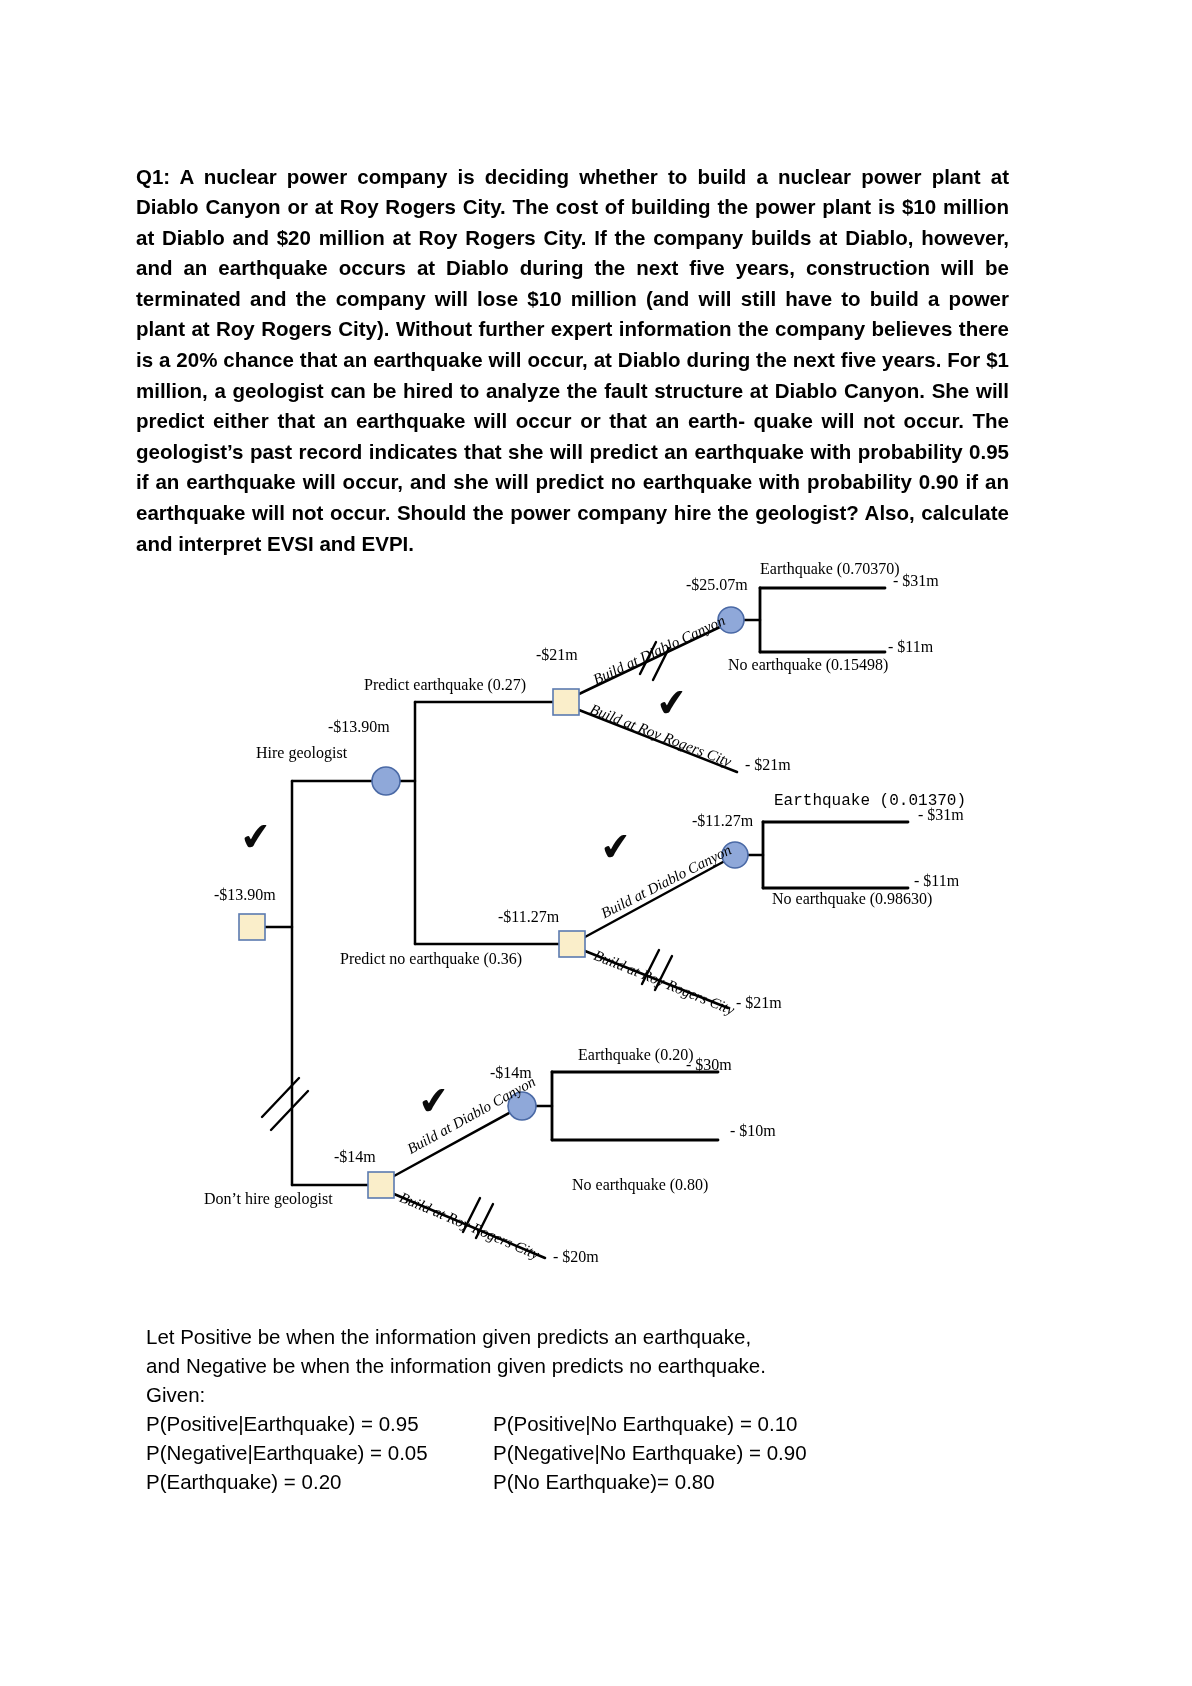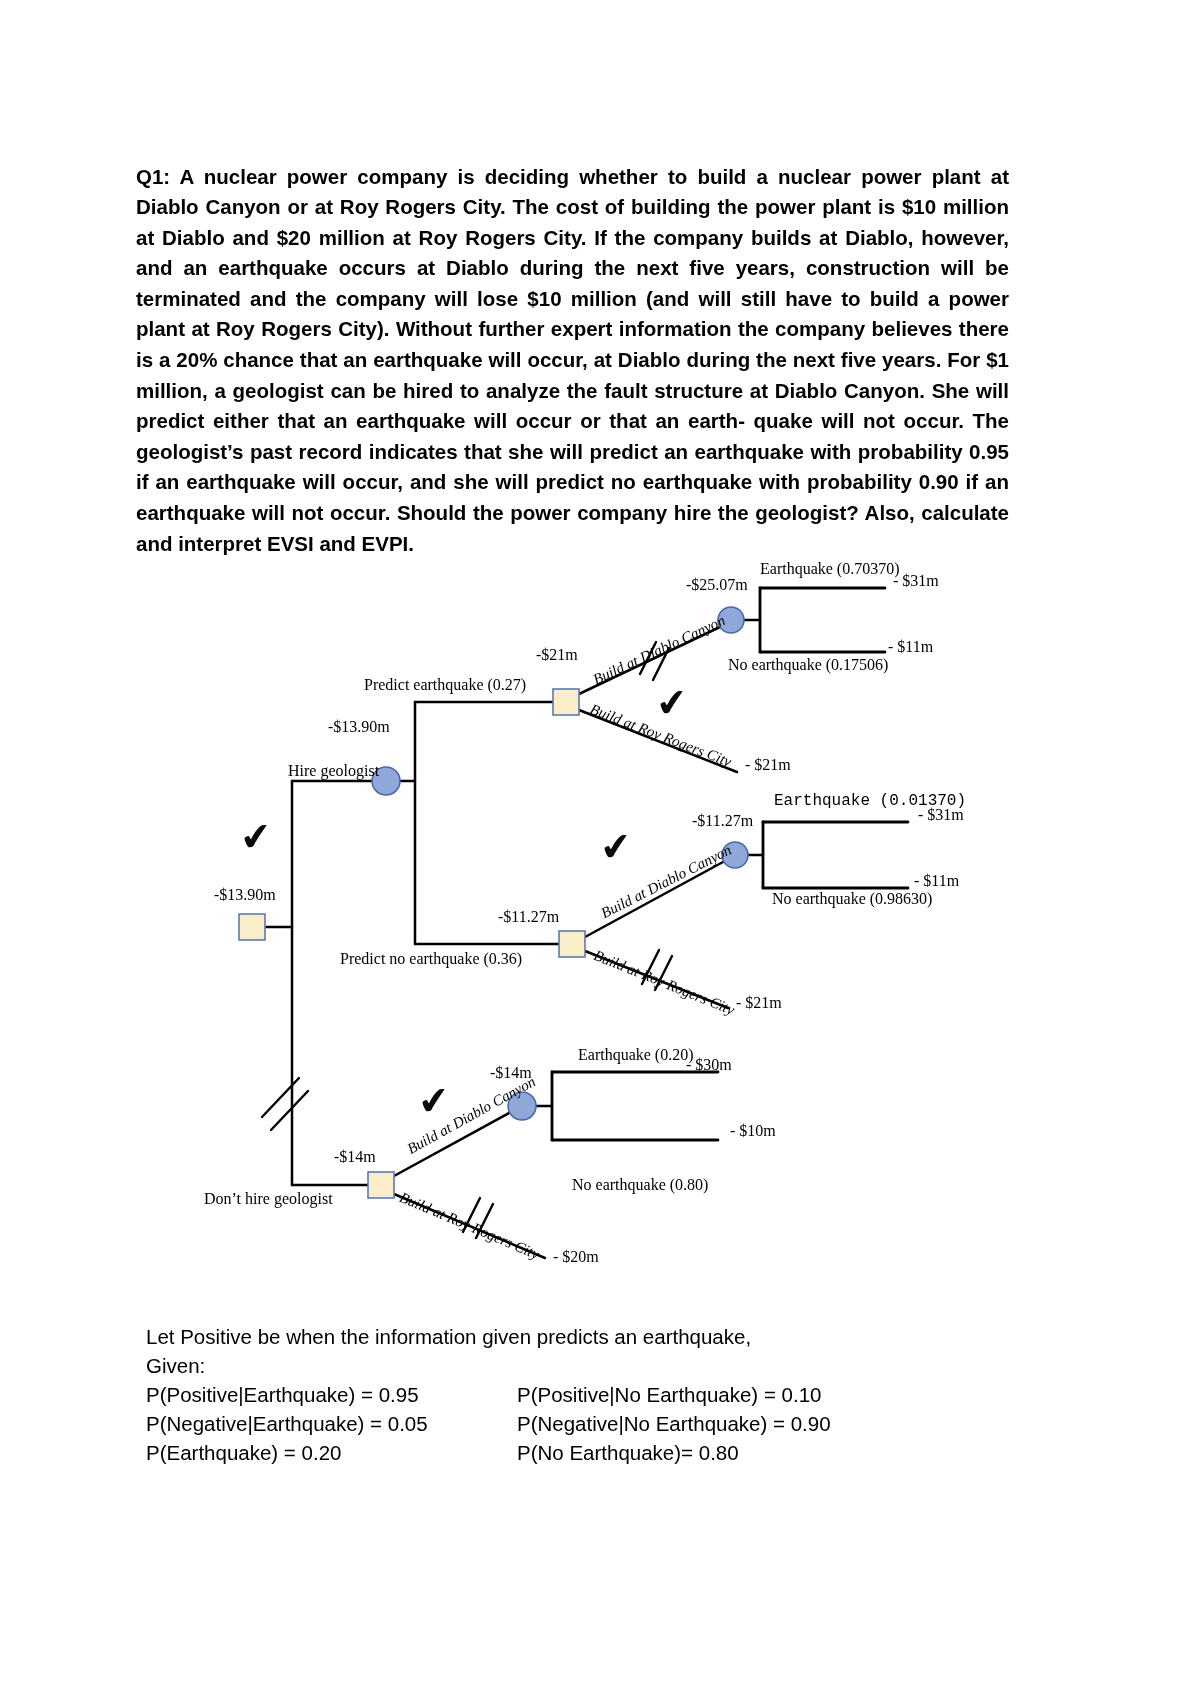--- a/index.html
+++ b/index.html
@@ -14,21 +14,21 @@
   svg.tree-svg line.prune{stroke-width:2.4;}
   svg.tree-svg rect{stroke:#5b7ab0;stroke-width:1.6;}
   svg.tree-svg circle{stroke:#4a69a5;stroke-width:1.6;}
   .tl{position:absolute;font-family:"Liberation Serif",serif;font-size:16px;
     white-space:nowrap;color:#000;line-height:18px;}
   .rot{font-style:italic;font-size:15px;transform-origin:0 0;}
   .check{position:absolute;font-family:"DejaVu Sans",sans-serif;font-size:38px;
     font-weight:700;color:#0a0a0a;line-height:38px;transform:rotate(-6deg);}
   .notes{position:absolute;left:146px;top:1322px;font-family:"Liberation Sans",sans-serif;
     font-size:20.5px;line-height:29px;color:#000;}
-  .notes .row{display:flex;gap:24px;}
+  .notes .row{display:flex;}
   .notes .c1{width:347px;}
 </style>
 </head>
 <body>
 
 <div class="page">
 
   <p class="question">Q1: A nuclear power company is deciding whether to build a nuclear power plant at Diablo Canyon or at Roy Rogers City. The cost of building the power plant is $10 million at Diablo and $20 million at Roy Rogers City. If the company builds at Diablo, however, and an earthquake occurs at Diablo during the next five years, construction will be terminated and the company will lose $10 million (and will still have to build a power plant at Roy Rogers City). Without further expert information the company believes there is a 20% chance that an earthquake will occur, at Diablo during the next five years. For $1 million, a geologist can be hired to analyze the fault structure at Diablo Canyon. She will predict either that an earthquake will occur or that an earth- quake will not occur. The geologist’s past record indicates that she will predict an earthquake with probability 0.95 if an earthquake will occur, and she will predict no earthquake with probability 0.90 if an earthquake will not occur. Should the power company hire the geologist? Also, calculate and interpret EVSI and EVPI.</p>
 
   <div>
@@ -95,53 +95,54 @@
 
     <div class="tl" style="left:214px;top:886px;">-$13.90m</div>
     <div class="tl" style="left:328px;top:718px;">-$13.90m</div>
     <div class="tl" style="left:536px;top:646px;">-$21m</div>
     <div class="tl" style="left:686px;top:576px;">-$25.07m</div>
     <div class="tl" style="left:498px;top:908px;">-$11.27m</div>
     <div class="tl" style="left:692px;top:812px;">-$11.27m</div>
     <div class="tl" style="left:334px;top:1148px;">-$14m</div>
     <div class="tl" style="left:490px;top:1064px;">-$14m</div>
 
-    <div class="tl" style="left:256px;top:762px;margin-left:32px;">Hire geologist</div>
+    <div class="tl" style="left:256px;top:744px;">Hire geologist</div>
     <div class="tl" style="left:204px;top:1190px;">Don’t hire geologist</div>
     <div class="tl" style="left:364px;top:676px;">Predict earthquake (0.27)</div>
     <div class="tl" style="left:340px;top:950px;">Predict no earthquake (0.36)</div>
 
     <div class="tl rot" style="left:590px;top:672px;transform:rotate(-25deg);">Build at Diablo Canyon</div>
     <div class="tl rot" style="left:594px;top:700px;transform:rotate(21deg);">Build at Roy Rogers City</div>
     <div class="tl rot" style="left:598px;top:906px;transform:rotate(-27deg);">Build at Diablo Canyon</div>
     <div class="tl rot" style="left:598px;top:946px;transform:rotate(22deg);">Build at Roy Rogers City</div>
     <div class="tl rot" style="left:404px;top:1142px;transform:rotate(-29deg);">Build at Diablo Canyon</div>
     <div class="tl rot" style="left:404px;top:1188px;transform:rotate(23deg);">Build at Roy Rogers City</div>
 
     <div class="tl" style="left:760px;top:560px;">Earthquake (0.70370)</div>
     <div class="tl" style="left:893px;top:572px;">- $31m</div>
-    <div class="tl" style="left:728px;top:656px;">No earthquake (0.17506)</div>
+    <div class="tl" style="left:728px;top:656px;">No earthquake (0.15498)</div>
     <div class="tl" style="left:888px;top:638px;">- $11m</div>
     <div class="tl" style="left:745px;top:756px;">- $21m</div>
 
     <div class="tl" style="left:774px;top:792px;font-family:Liberation Mono, monospace;">Earthquake (0.01370)</div>
     <div class="tl" style="left:918px;top:806px;">- $31m</div>
     <div class="tl" style="left:772px;top:890px;">No earthquake (0.98630)</div>
     <div class="tl" style="left:914px;top:872px;">- $11m</div>
     <div class="tl" style="left:736px;top:994px;">- $21m</div>
 
     <div class="tl" style="left:578px;top:1046px;">Earthquake (0.20)</div>
     <div class="tl" style="left:686px;top:1056px;">- $30m</div>
     <div class="tl" style="left:572px;top:1176px;">No earthquake (0.80)</div>
     <div class="tl" style="left:730px;top:1122px;">- $10m</div>
     <div class="tl" style="left:553px;top:1248px;">- $20m</div>
   </div>
 
   <div class="notes">
     <div>Let Positive be when the information given predicts an earthquake,</div>
+    <div>and Negative be when the information given predicts no earthquake.</div>
     <div>Given:</div>
     <div class="row">
       <span class="c1">P(Positive|Earthquake) = 0.95</span>
       <span>P(Positive|No Earthquake) = 0.10</span>
     </div>
     <div class="row">
       <span class="c1">P(Negative|Earthquake) = 0.05</span>
       <span>P(Negative|No Earthquake) = 0.90</span>
     </div>
     <div class="row">

